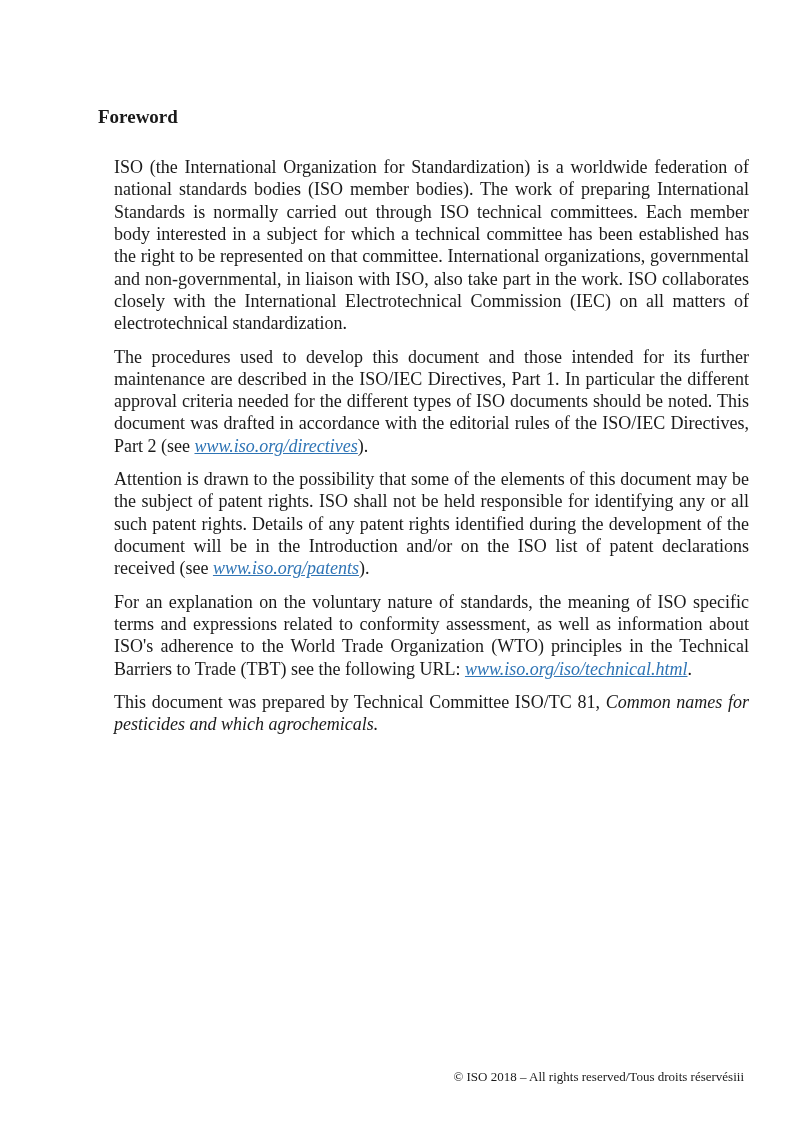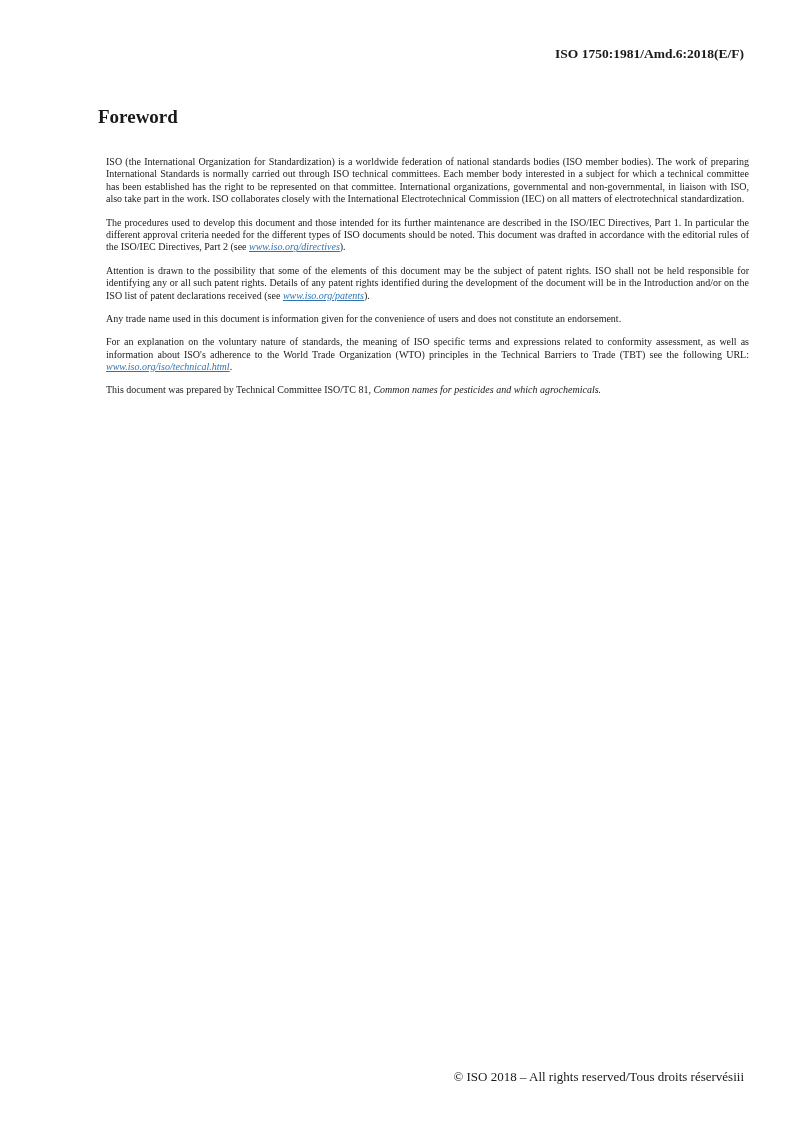--- a/index.html
+++ b/index.html
@@ -30,24 +30,24 @@
     top: 106px;
     left: 98px;
     width: 651px;
   }
   .title {
     font-size: 19px;
     font-weight: bold;
     margin: 0 0 28px 0;
   }
   .content p {
-    font-size: 10px;
+    font-size: 18px;
     line-height: 1.24;
     text-align: justify;
-    margin: 0 0 11px 8px;
+    margin: 0 0 11px 16px;
   }
   .doc-link {
     color: var(--link-color, #2e74b5);
     text-decoration: underline;
     font-style: italic;
   }
   .doc-footer {
     position: absolute;
     left: 94px;
     right: 49px;
@@ -56,30 +56,28 @@
     display: flex;
     justify-content: flex-end;
     align-items: baseline;
   }
 </style>
 </head>
 <body>
 
 <div class="page">
 
-  <div class="doc-header">ISO 1750:1981/Amd.6:2018(E/F)</div>
 
   <div class="content">
     <h1 class="title">Foreword</h1>
 
     <div>
         <p>ISO (the International Organization for Standardization) is a worldwide federation of national standards bodies (ISO member bodies). The work of preparing International Standards is normally carried out through ISO technical committees. Each member body interested in a subject for which a technical committee has been established has the right to be represented on that committee. International organizations, governmental and non-governmental, in liaison with ISO, also take part in the work. ISO collaborates closely with the International Electrotechnical Commission (IEC) on all matters of electrotechnical standardization.</p>
         <p>The procedures used to develop this document and those intended for its further maintenance are described in the ISO/IEC Directives, Part 1. In particular the different approval criteria needed for the different types of ISO documents should be noted. This document was drafted in accordance with the editorial rules of the ISO/IEC Directives, Part 2 (see <a class="doc-link" href="#">www.iso.org/directives</a>).</p>
         <p>Attention is drawn to the possibility that some of the elements of this document may be the subject of patent rights. ISO shall not be held responsible for identifying any or all such patent rights. Details of any patent rights identified during the development of the document will be in the Introduction and/or on the ISO list of patent declarations received (see <a class="doc-link" href="#">www.iso.org/patents</a>).</p>
-        <p>Any trade name used in this document is information given for the convenience of users and does not constitute an endorsement.</p>
         <p>For an explanation on the voluntary nature of standards, the meaning of ISO specific terms and expressions related to conformity assessment, as well as information about ISO's adherence to the World Trade Organization (WTO) principles in the Technical Barriers to Trade (TBT) see the following URL: <a class="doc-link" href="#">www.iso.org/iso/technical.html</a>.</p>
         <p>This document was prepared by Technical Committee ISO/TC 81, <em>Common names for pesticides and which agrochemicals.</em></p>
       </div>
   </div>
 
   <div class="doc-footer">
     <span>© ISO 2018 – All rights reserved/Tous droits réservés</span>
     <span>iii</span>
   </div>
 

